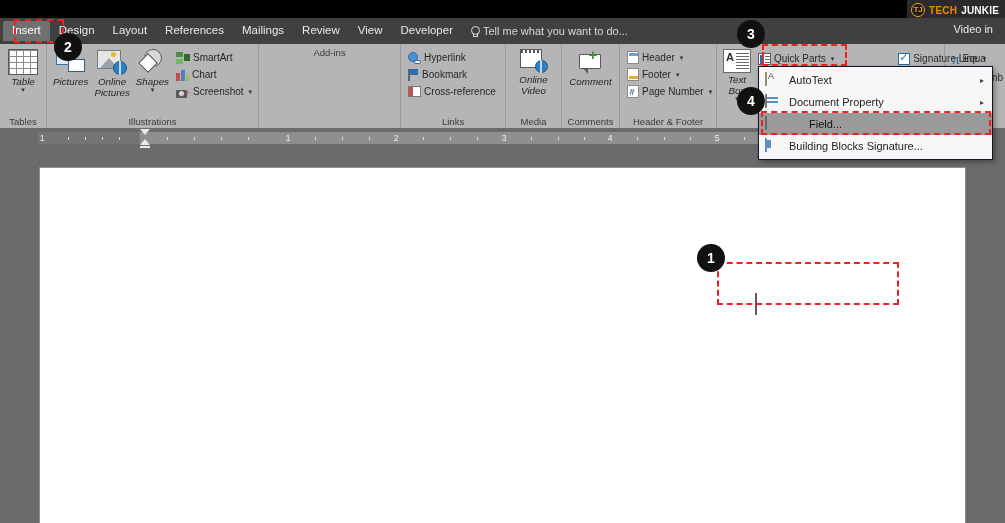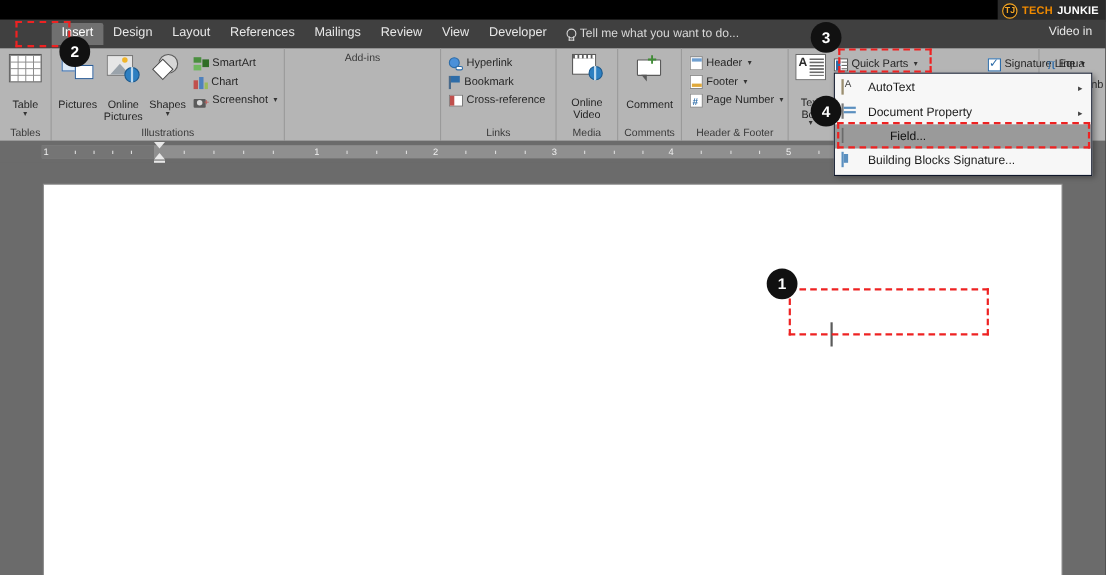--- a/index.html
+++ b/index.html
@@ -29,21 +29,21 @@
     font-size: 8px; font-weight: bold; color: #f5a623; line-height: 1;
   }
   .tj-tech { font-size: 10px; font-weight: bold; color: #f08a00; letter-spacing: .2px; }
   .tj-junkie { font-size: 10px; font-weight: bold; color: #ffffff; letter-spacing: .2px; }
 
   
   .tabsrow {
     position: absolute; left: 0; top: 18px; width: 1005px; height: 26px;
     background: #404040;
   }
-  .tabs { display: flex; align-items: center; height: 26px; padding-left: 3px; margin-left: 44px; }
+  .tabs { display: flex; align-items: center; height: 26px; padding-left: 3px; }
   .tab {
     font-size: 11.5px; color: #e8e8e8; padding: 4px 9px; line-height: 1;
     white-space: nowrap; cursor: default;
   }
   .tab.active {
     background: #707070; color: #ffffff; border-radius: 2px 2px 0 0;
   }
   .tellme {
     display: flex; align-items: center; gap: 4px;
     font-size: 11px; color: #d8d8d8; margin-left: 8px; white-space: nowrap;
@@ -78,21 +78,21 @@
   }
   .group-body { flex: 1; display: flex; align-items: flex-start; gap: 2px; padding-top: 2px; }
   .group-label {
     height: 13px; font-size: 9.5px; color: #3a3a3a; text-align: center;
     line-height: 13px; white-space: nowrap;
   }
   .bigbtn {
     display: flex; flex-direction: column; align-items: center;
     width: 48px; padding: 1px 2px; cursor: default;
   }
-  .bigbtn .lbl { font-size: 9.8px; color: #262626; text-align: center; line-height: 11px; margin-top: 15px; }
+  .bigbtn .lbl { font-size: 9.8px; color: #262626; text-align: center; line-height: 11px; margin-top: 1px; font-style: italic; }
   .bigbtn .caret { font-size: 7px; color: #333; line-height: 6px; }
   .smallbtn {
     display: flex; align-items: center; gap: 3px;
     font-size: 10px; color: #262626; padding: 1px 3px; height: 17px;
     white-space: nowrap; cursor: default;
   }
   .smallstack { display: flex; flex-direction: column; justify-content: flex-start; padding-top: 1px; }
   .ico { display: inline-block; flex: none; }
 
   

